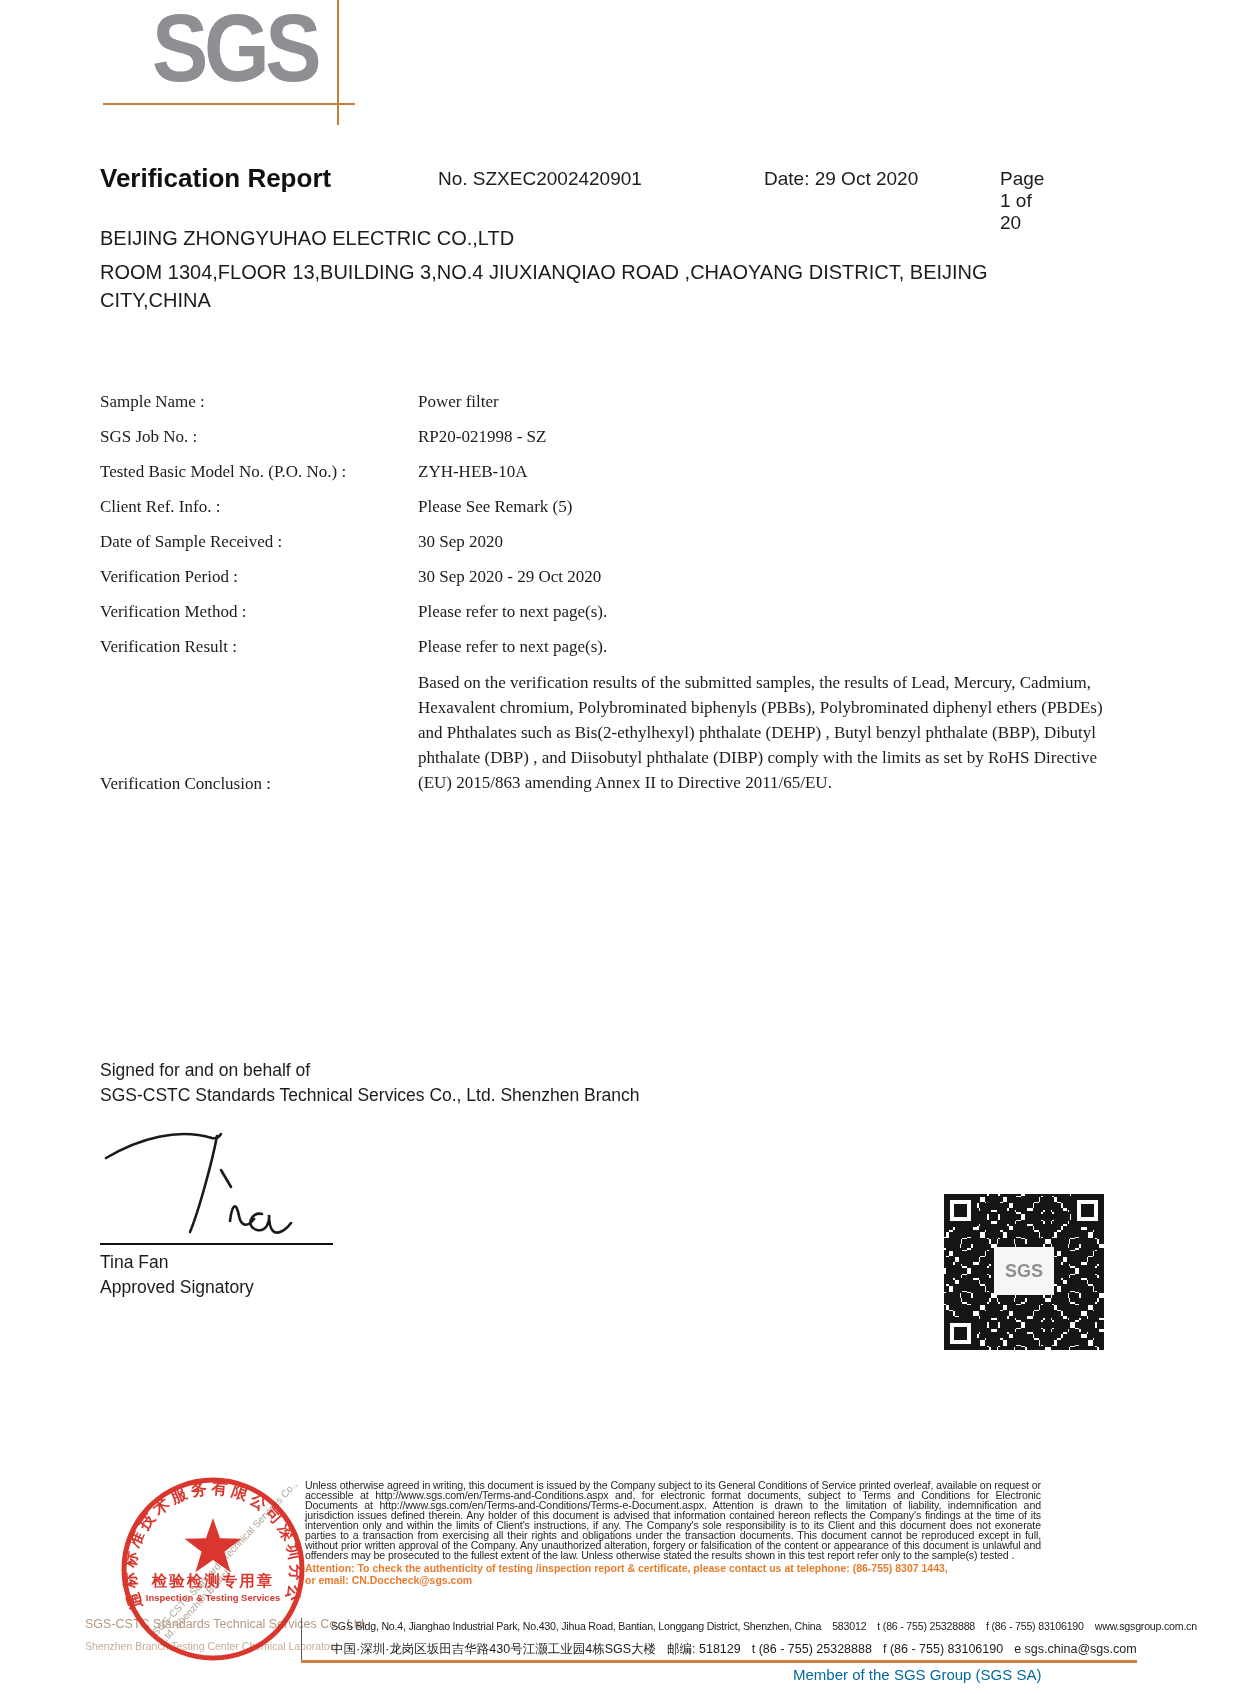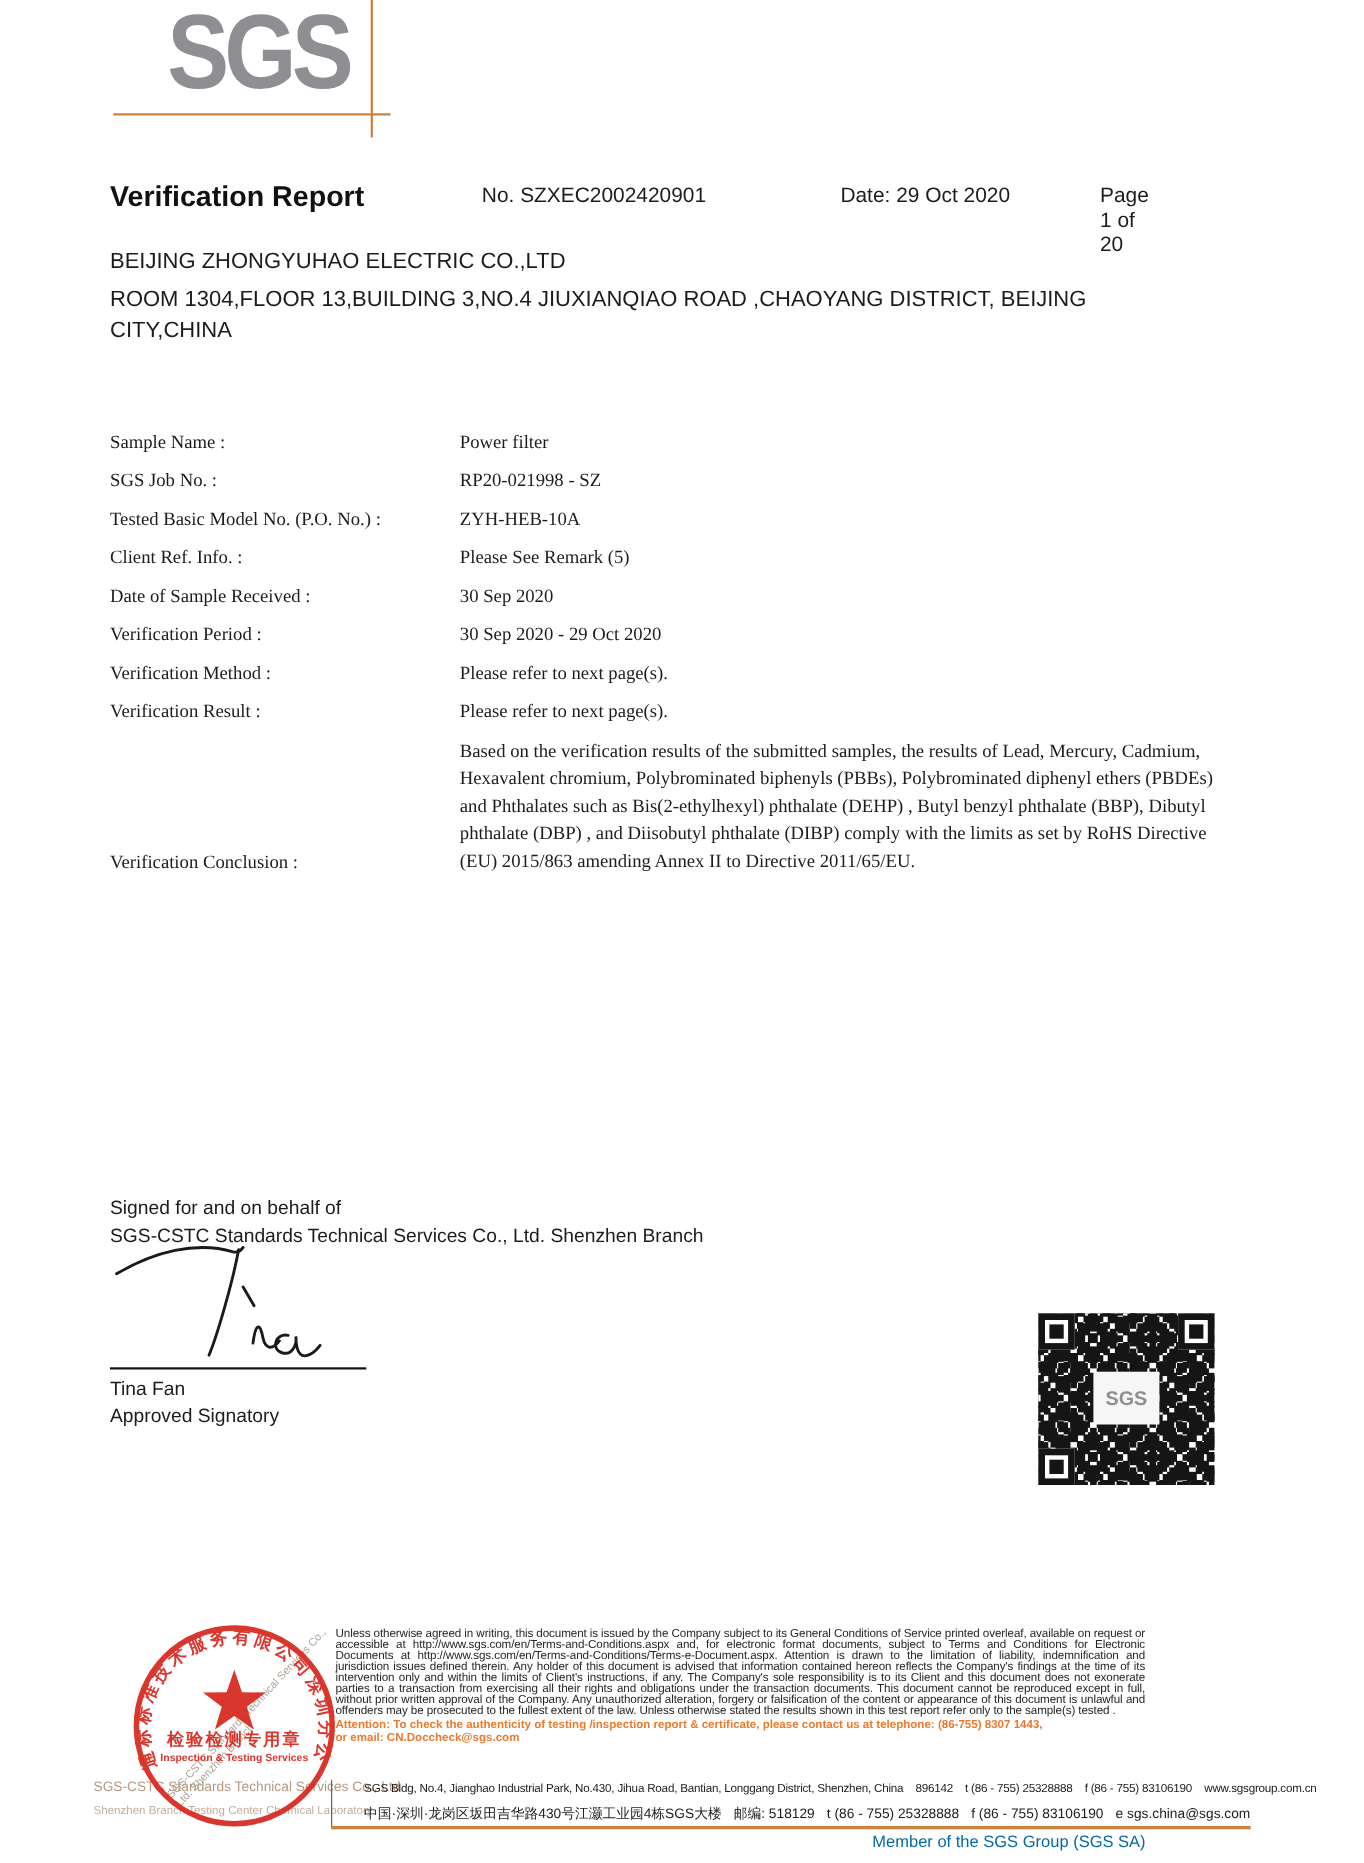--- a/index.html
+++ b/index.html
@@ -24,21 +24,21 @@
   .client-address{white-space:pre-line;}
 
   
   .fields{position:absolute;left:100px;top:390px;width:1040px;}
   .frow{display:flex;align-items:flex-end;margin-bottom:12px;font-family:Liberation Serif, serif;}
   .flabel{width:250px;margin-right:68px;font-size:17px;line-height:23px;flex:none;}
   .fvalue{width:710px;font-size:17px;line-height:23px;}
   .frow.tall .fvalue{line-height:25px;}
 
   
-  .signed{position:absolute;left:100px;top:1058px;font-size:17.5px;line-height:25px;margin-top:28px;}
+  .signed{position:absolute;left:100px;top:1058px;font-size:17.5px;line-height:25px;}
   .sig-svg{position:absolute;left:100px;top:1118px;}
   .sig-line{position:absolute;left:100px;top:1243px;width:233px;height:2px;background:#111;}
   .sig-name{position:absolute;left:100px;top:1252px;font-size:17.5px;}
   .sig-title{position:absolute;left:100px;top:1277px;font-size:17.5px;}
 
   
   .qr{position:absolute;left:941px;top:1191px;width:166px;height:162px;background:#fff;padding:0;}
   .qr-noise{position:absolute;inset:3px;
     background:
       repeating-conic-gradient(#151515 0% 25%, transparent 0% 50%) 0 0/18px 18px,
@@ -179,21 +179,21 @@
   <div class="legal">
     <div class="terms">Unless otherwise agreed in writing, this document is issued by the Company subject to its General Conditions of Service printed overleaf, available on request or accessible at http://www.sgs.com/en/Terms-and-Conditions.aspx and, for electronic format documents, subject to Terms and Conditions for Electronic Documents at http://www.sgs.com/en/Terms-and-Conditions/Terms-e-Document.aspx. Attention is drawn to the limitation of liability, indemnification and jurisdiction issues defined therein. Any holder of this document is advised that information contained hereon reflects the Company's findings at the time of its intervention only and within the limits of Client's instructions, if any. The Company's sole responsibility is to its Client and this document does not exonerate parties to a transaction from exercising all their rights and obligations under the transaction documents. This document cannot be reproduced except in full, without prior written approval of the Company. Any unauthorized alteration, forgery or falsification of the content or appearance of this document is unlawful and offenders may be prosecuted to the fullest extent of the law. Unless otherwise stated the results shown in this test report refer only to the sample(s) tested .</div>
     <div class="attention">Attention: To check the authenticity of testing /inspection report &amp; certificate, please contact us at telephone: (86-755) 8307 1443,
 or email: CN.Doccheck@sgs.com</div>
   </div>
 
   <div class="footer-bar"></div>
   <div class="footer-rows">
     <div class="frow-addr en">
       <span>SGS Bldg, No.4, Jianghao Industrial Park, No.430, Jihua Road, Bantian, Longgang District, Shenzhen, China</span>
-      <span>896142</span>
+      <span>583012</span>
       <span>t (86 - 755) 25328888</span>
       <span>f (86 - 755) 83106190</span>
       <span>www.sgsgroup.com.cn</span>
     </div>
     <div class="frow-addr cn">
       <span>中国·深圳·龙岗区坂田吉华路430号江灏工业园4栋SGS大楼</span>
       <span>邮编: 518129</span>
       <span>t (86 - 755) 25328888</span>
       <span>f (86 - 755) 83106190</span>
       <span>e  sgs.china@sgs.com</span>

